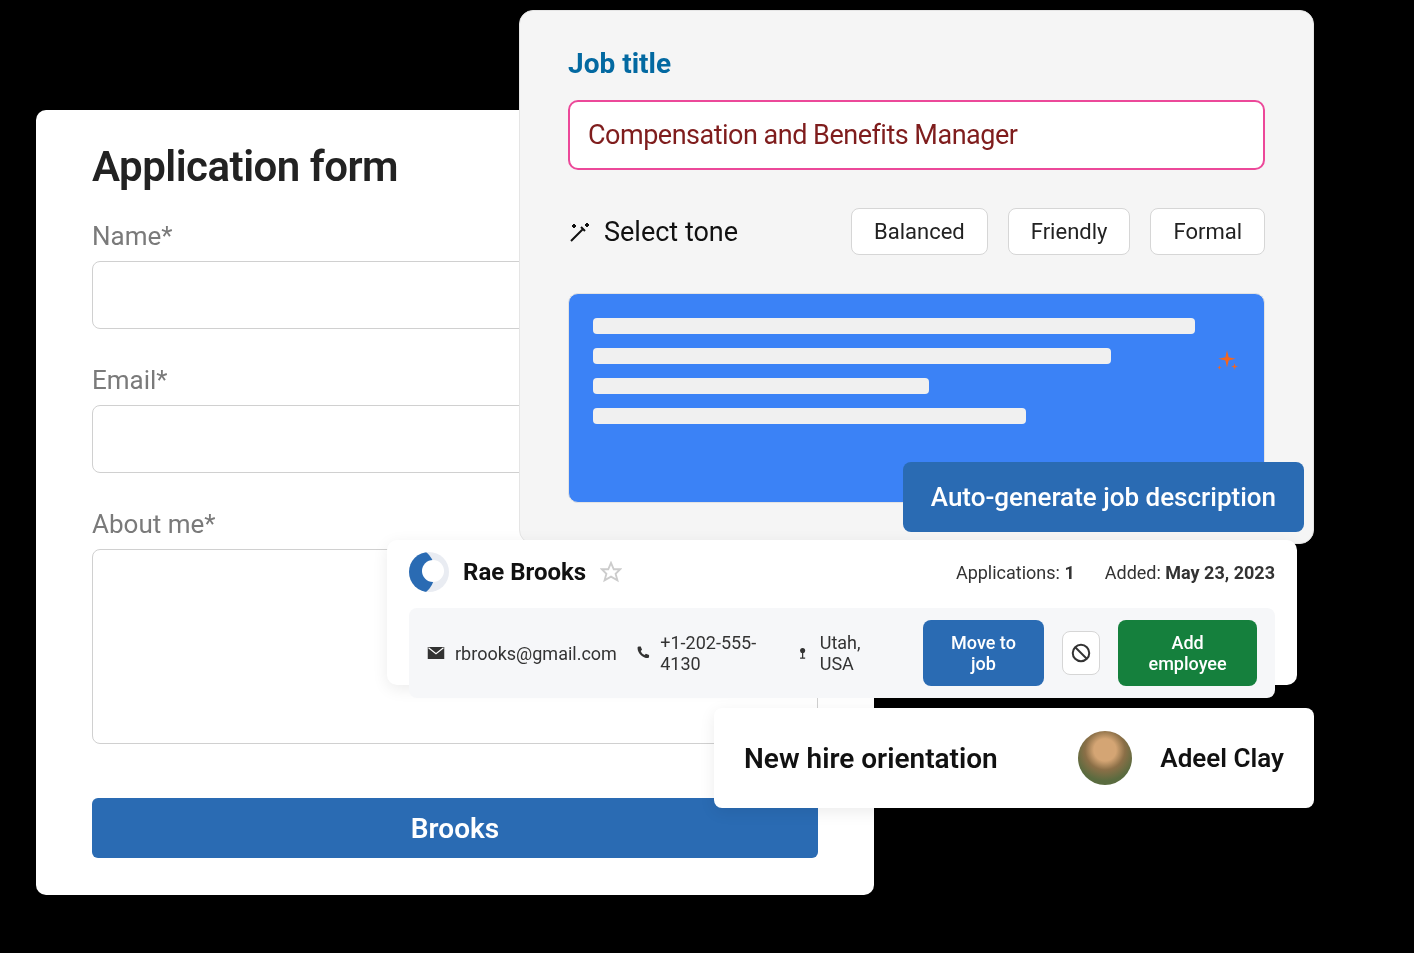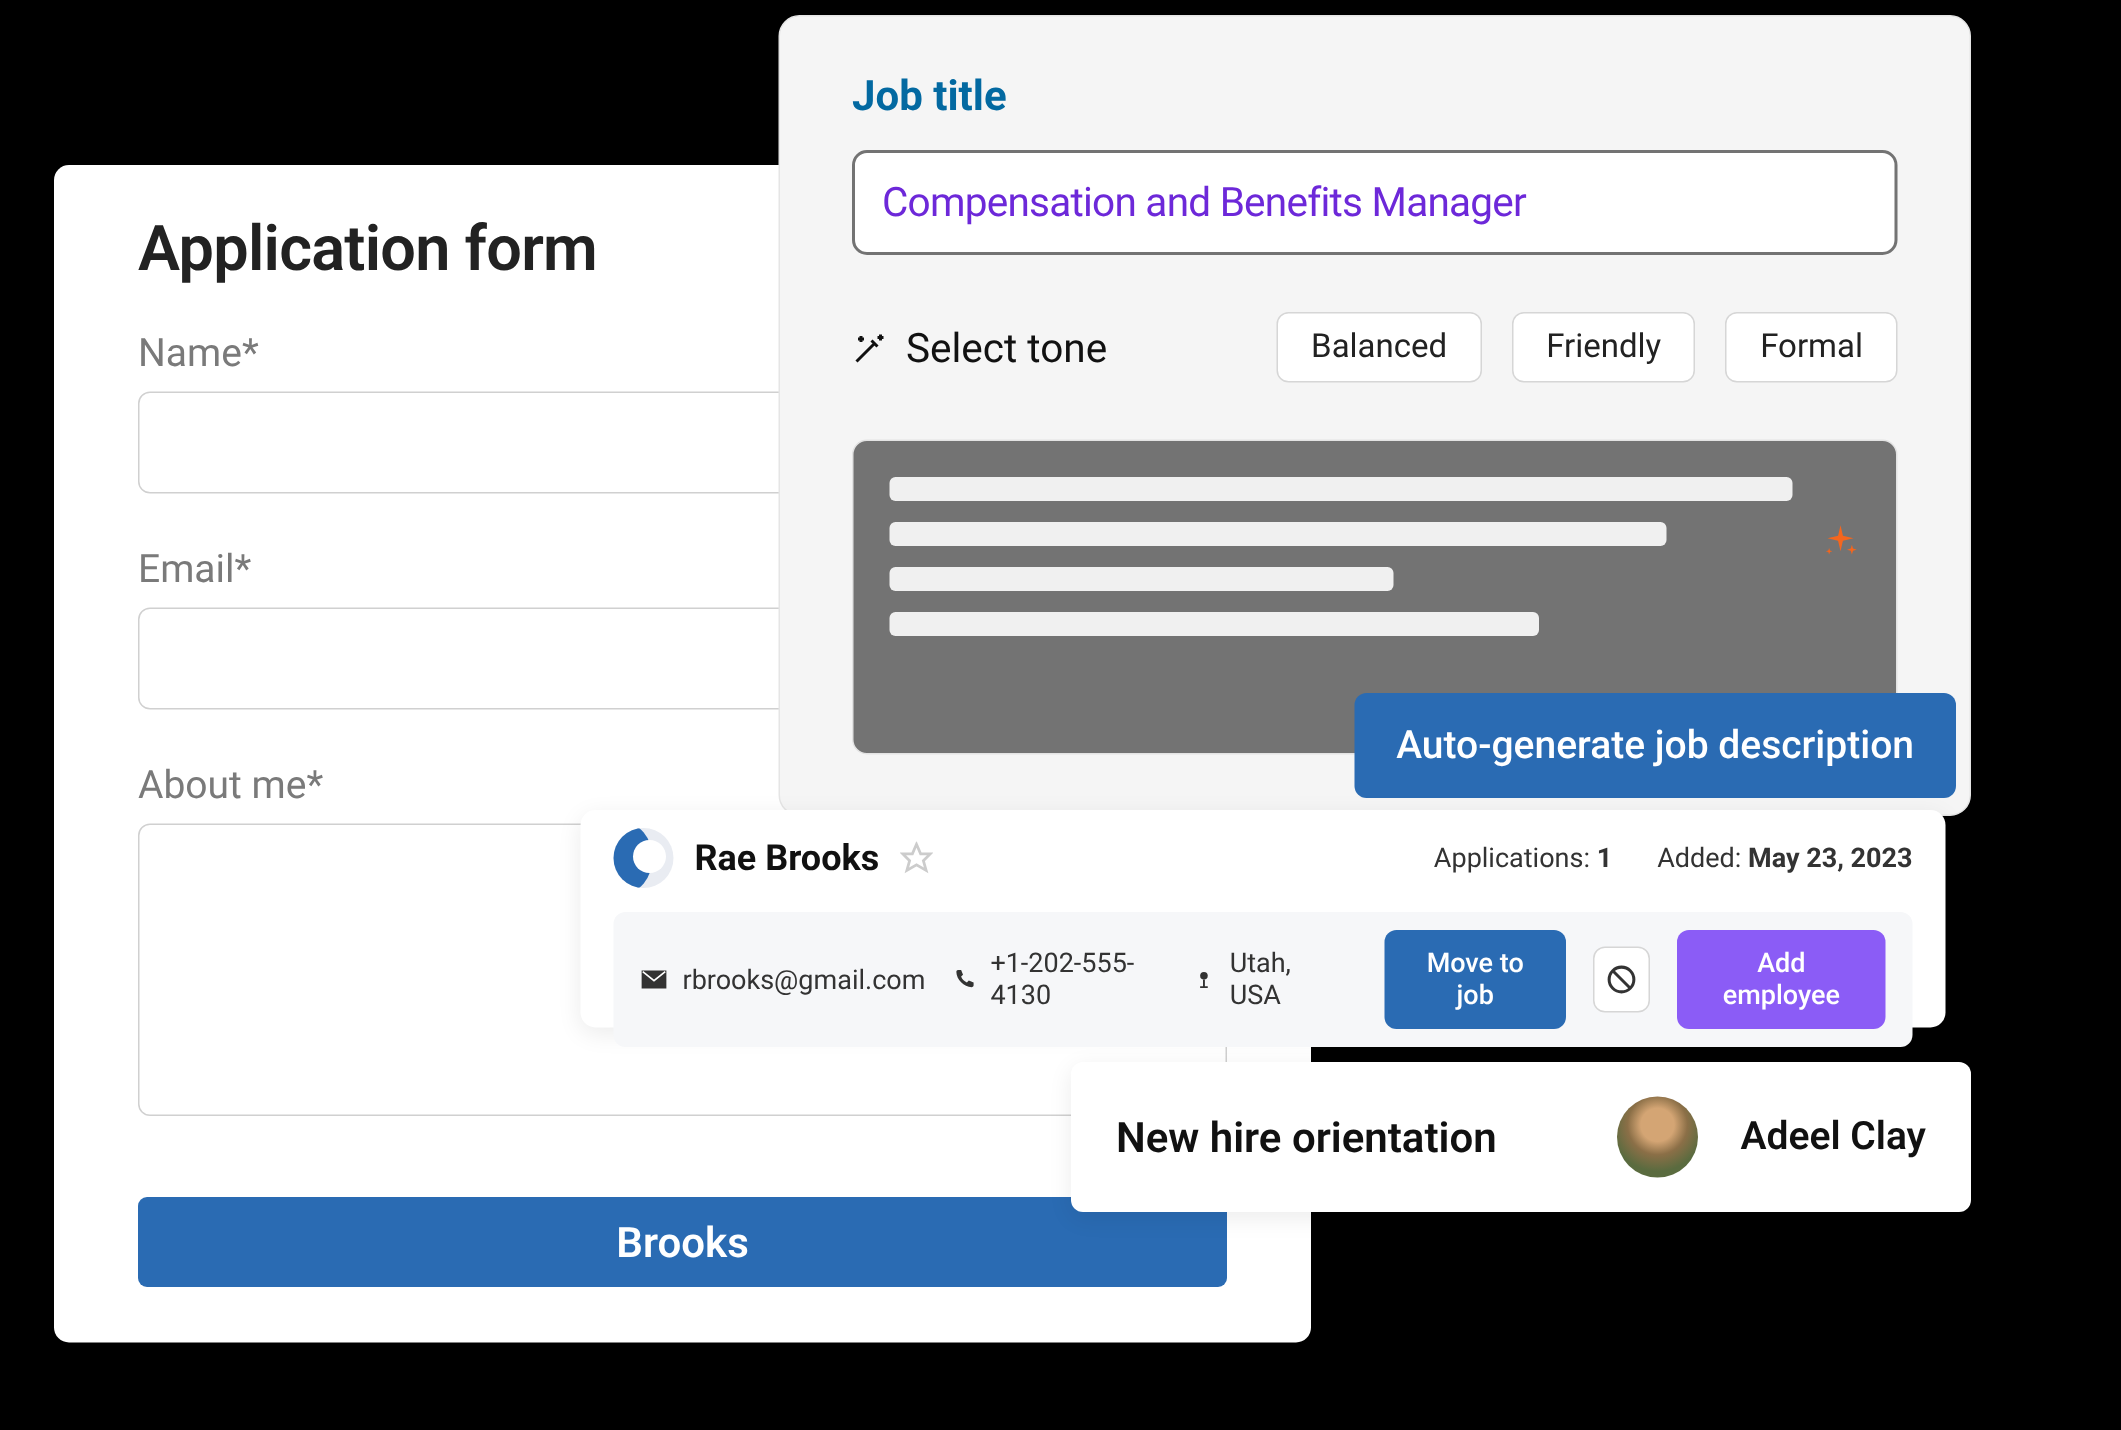--- a/index.html
+++ b/index.html
@@ -77,26 +77,26 @@
     }
     .job-desc-title {
       font-size: 28px;
       font-weight: 700;
       color: #0369a1;
       margin-bottom: 20px;
     }
     .job-input {
       width: 100%;
       height: 70px;
-      border: 2px solid #737373;
+      border: 2px solid #ec4899;
       border-radius: 10px;
       font-size: 27px;
       padding: 0 18px;
       background: #fff;
-      color: #6d28d9;
+      color: #7f1d1d;
       font-weight: 400;
       letter-spacing: -0.5px;
     }
     .tone-row {
       display: flex;
       align-items: center;
       margin-top: 38px;
       gap: 20px;
     }
     .wand-icon { width: 24px; height: 24px; flex-shrink: 0; }
@@ -112,21 +112,21 @@
       border: 1.5px solid #d6d6d6;
       border-radius: 8px;
       padding: 10px 22px;
       font-size: 22px;
       color: #222;
       cursor: pointer;
       font-weight: 400;
     }
     .desc-box {
       margin-top: 38px;
-      background: #737373;
+      background: #3b82f6;
       border: 1px solid #e3e3e3;
       border-radius: 10px;
       padding: 24px;
       position: relative;
       height: 210px;
     }
     .skel { background: #f0f0f0; border-radius: 4px; margin-bottom: 14px; }
     .skel1 { width: 93%; height: 16px; }
     .skel2 { width: 80%; height: 16px; }
     .skel3 { width: 52%; height: 16px; }
@@ -214,21 +214,21 @@
     }
     .no-btn {
       background: #fff;
       border: 1.5px solid #d6d6d6;
       border-radius: 8px;
       width: 44px; height: 44px;
       display: flex; align-items: center; justify-content: center;
       cursor: pointer;
     }
     .add-emp-btn {
-      background: #8b5cf6;
+      background: #15803d;
       color: #fff;
       border: none;
       border-radius: 8px;
       padding: 12px 20px;
       font-size: 18px;
       font-weight: 500;
       cursor: pointer;
     }
 
     

